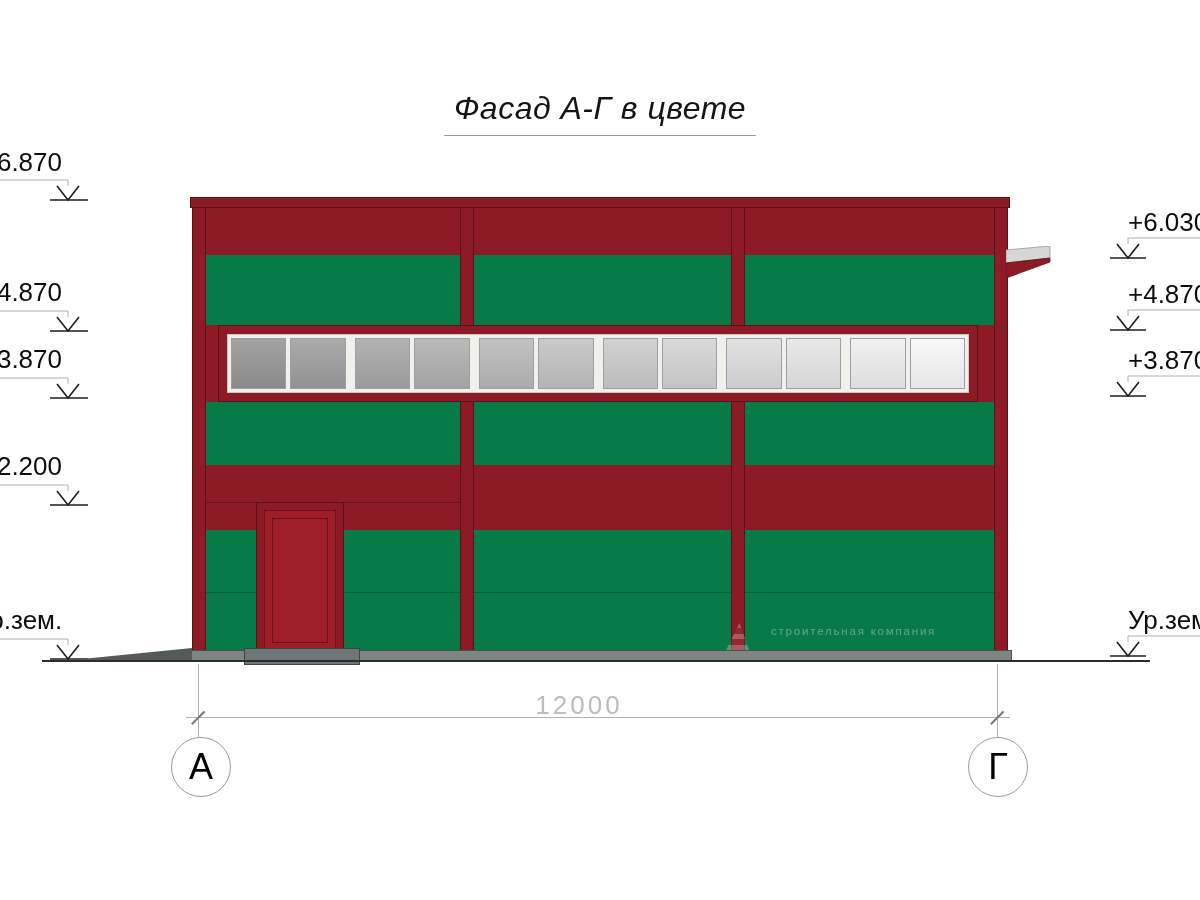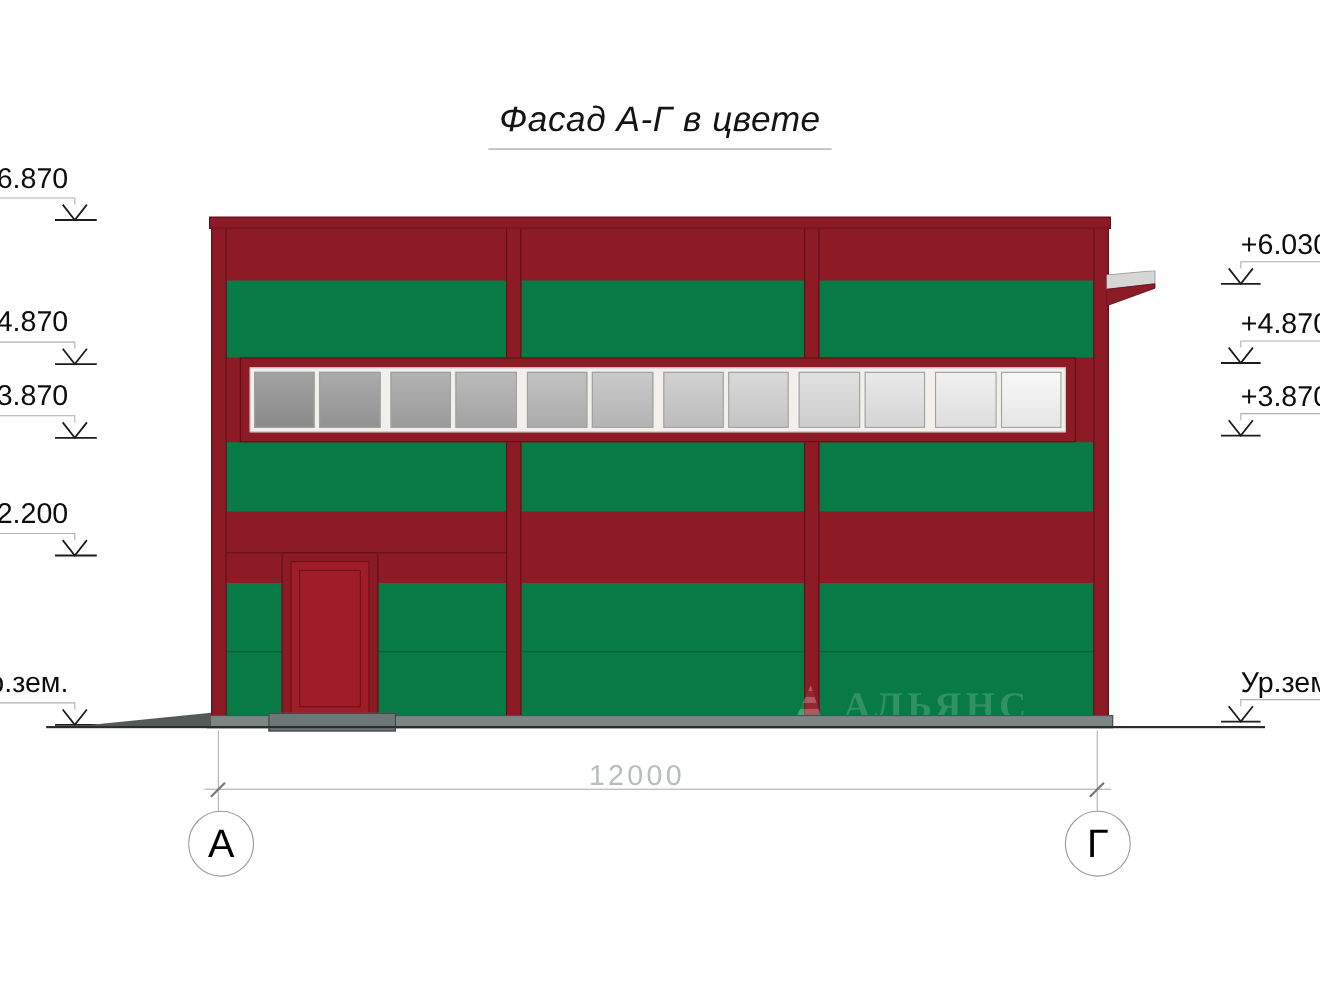--- a/index.html
+++ b/index.html
@@ -169,21 +169,20 @@
             <div class="pane" style="background-color: rgb(229, 229, 229);"></div>
             <div class="pane" style="background-color: rgb(238, 238, 238);"></div>
             <div class="pane" style="background-color: rgb(247, 247, 247);"></div>
           </div>
       </div>
     </div>
 
     <div class="logo">
       <div class="pyramid"></div>
       <div class="logo-texts">
-        <div class="logo-name">АЛЬЯНС</div>
         <div class="logo-tag">строительная компания</div>
       </div>
     </div>
   </div>
 
   <div class="door">
     <div class="door-inner">
       <div class="door-panel"></div>
     </div>
   </div>

